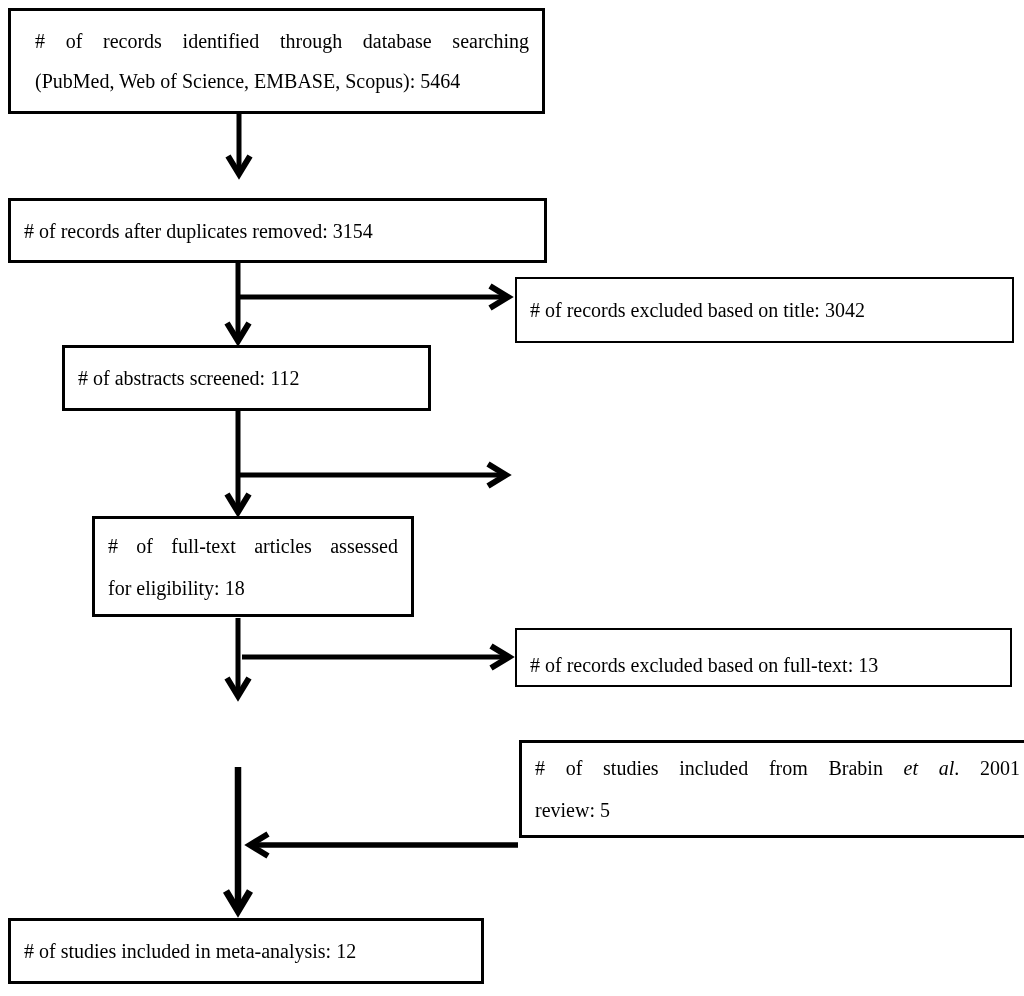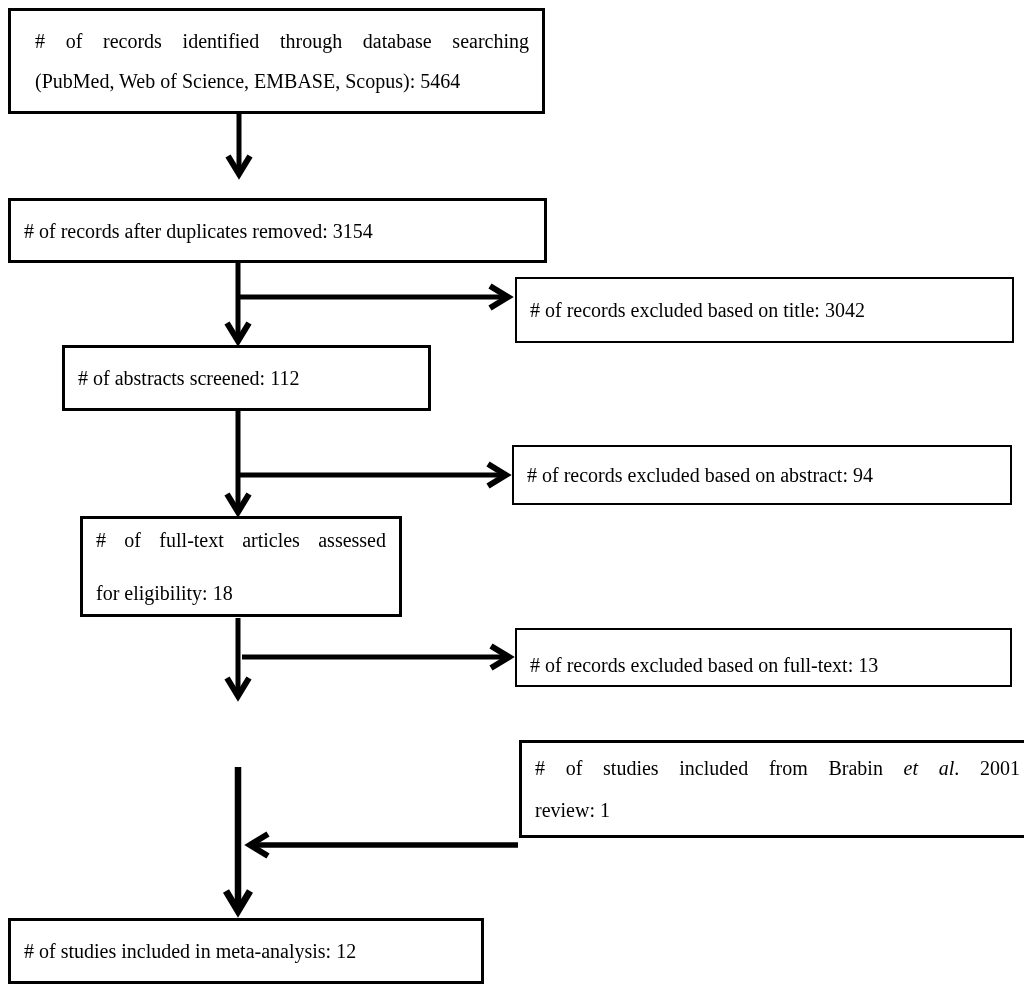--- a/index.html
+++ b/index.html
@@ -86,40 +86,37 @@
   </div>
 
   <div class="box" style="left:8px; top:178px; width:539px; height:65px;margin-top:20px;">
     <div class="nline"># of records after duplicates removed: 3154</div>
   </div>
 
   <div class="box" style="left:62px; top:345px; width:369px; height:66px;">
     <div class="nline"># of abstracts screened: 112</div>
   </div>
 
-  <div class="box tall" style="left:80px; top:516px; width:322px; height:101px;justify-content:space-between;">
+  <div class="box tall" style="left:92px; top:516px; width:322px; height:101px;">
     <div class="jline"># of full-text articles assessed</div>
     <div class="nline">for eligibility: 18</div>
   </div>
 
 
   <div class="box" style="left:8px; top:918px; width:476px; height:66px;">
     <div class="nline"># of studies included in meta-analysis: 12</div>
   </div>
 
   <div class="box right-col" style="left:515px; top:277px; width:499px; height:66px;">
     <div class="nline"># of records excluded based on title: 3042</div>
   </div>
 
-  <div class="box right-col" style="left:512px; top:445px; width:500px; height:60px;">
-    <div class="nline"># of records excluded based on abstract: 94</div>
-  </div>
 
   <div class="box right-col" style="left:515px; top:628px; width:497px; height:59px;justify-content:flex-end;">
     <div class="nline"># of records excluded based on full-text: 13</div>
   </div>
 
   <div class="box tall" style="left:519px; top:740px; width:517px; height:98px;">
     <div class="jline"><span># of studies included from Brabin </span><span class="em">et al</span><span>. 2001</span></div>
-    <div class="nline">review: 1</div>
+    <div class="nline">review: 5</div>
   </div>
 
 </div>
 
 </body></html>

